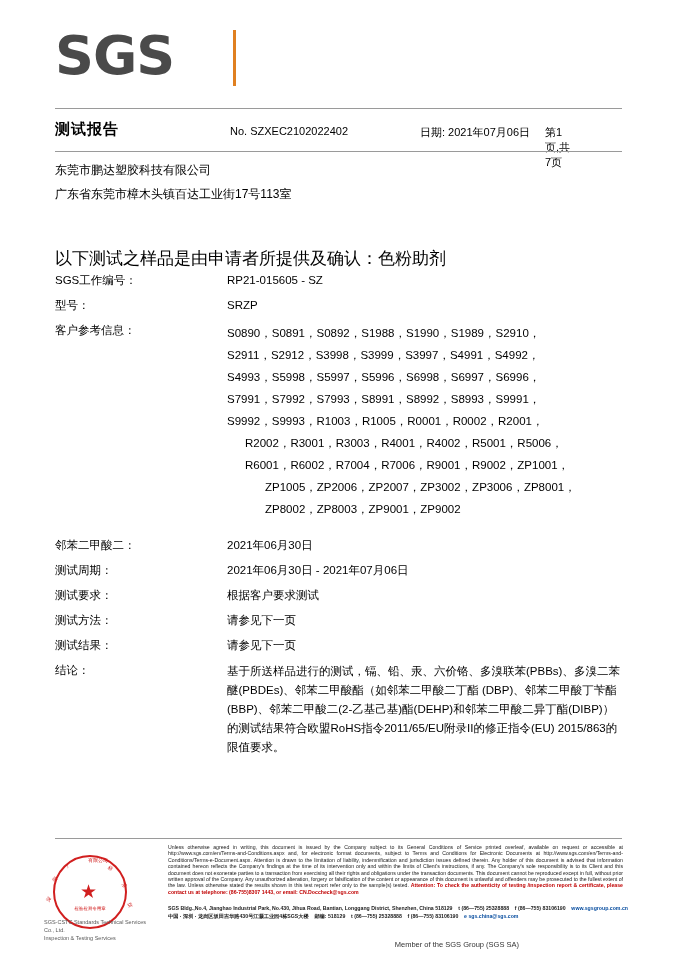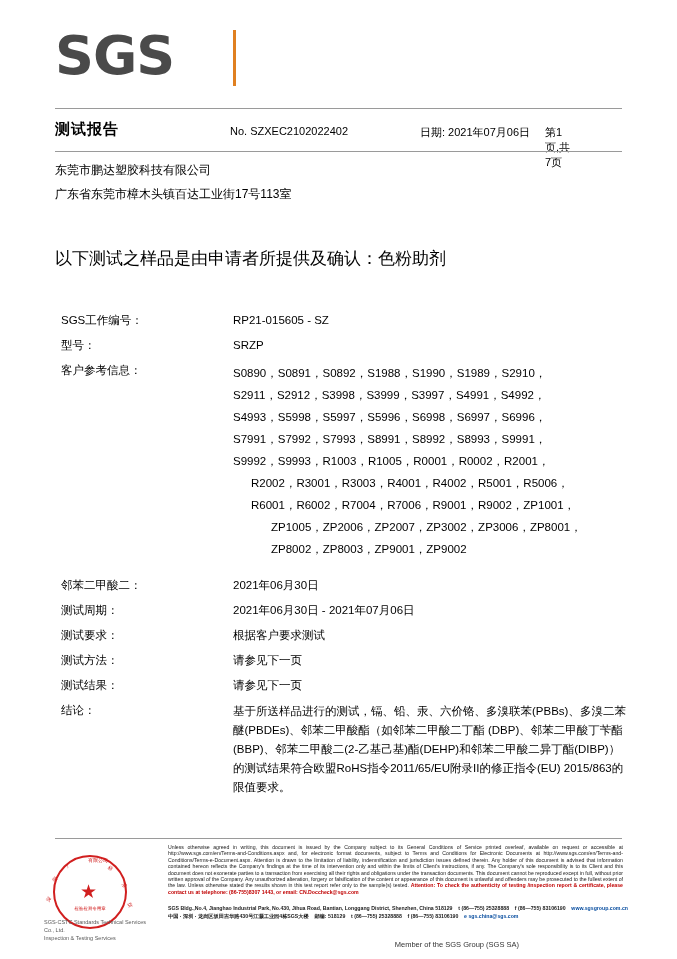--- a/index.html
+++ b/index.html
@@ -110,24 +110,23 @@
   .sample-statement {
     position: absolute;
     left: 55px;
     top: 247px;
     font-size: 17px;
   }
 
   
   .fields {
     position: absolute;
-    left: 61px;
+    left: 55px;
     top: 272px;
     width: 567px;
-    margin-top: 40px;
   }
   .field-row {
     display: flex;
     align-items: flex-start;
     margin-bottom: 9px;
   }
   .field-label {
     width: 172px;
     flex: 0 0 172px;
     font-size: 11.5px;

